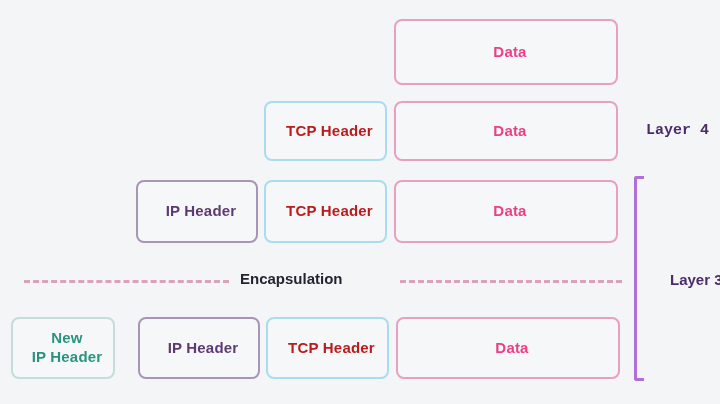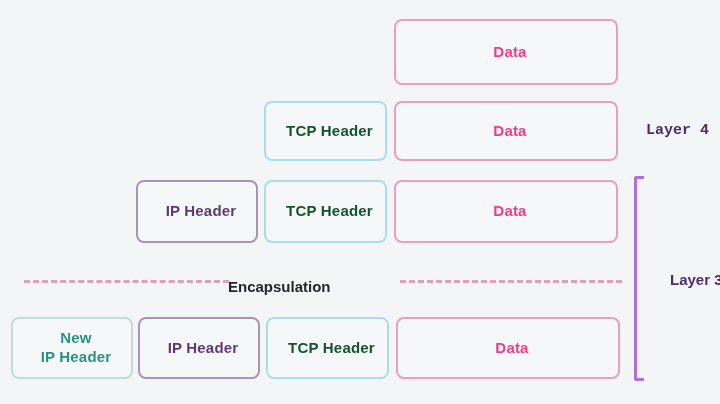--- a/index.html
+++ b/index.html
@@ -38,21 +38,21 @@
     padding-left: 8px;
   }
 
   
   .box.data {
     border-color: #e8a0bf;
     color: #ec3f86;
   }
   .box.tcp {
     border-color: #a9dcef;
-    color: #14532d;
+    color: #b91c1c;
   }
   .box.ip {
     border-color: #a895b5;
     color: #5c3a72;
   }
   .box.newip {
     border-color: #c3ddd8;
     color: #28937f;
   }
 
@@ -91,24 +91,24 @@
 </head>
 <body>
 
 <div id="diagram" style="background: rgb(244, 245, 247);">
     <div class="box data" style="left: 394px; top: 19px; width: 224px; height: 66px;">Data</div>
     <div class="box tcp" style="left: 264px; top: 101px; width: 123px; height: 60px;">TCP Header</div>
     <div class="box data" style="left: 394px; top: 101px; width: 224px; height: 60px;">Data</div>
     <div class="box ip" style="left: 136px; top: 180px; width: 122px; height: 63px;">IP Header</div>
     <div class="box tcp" style="left: 264px; top: 180px; width: 123px; height: 63px;">TCP Header</div>
     <div class="box data" style="left: 394px; top: 180px; width: 224px; height: 63px;">Data</div>
-    <div class="box newip" style="left: 11px; top: 317px; width: 122px; height: 62px; white-space: pre-line;">New
+    <div class="box newip" style="left: 11px; top: 317px; width: 104px; height: 62px; white-space: pre-line;">New
 IP Header</div>
     <div class="box ip" style="left: 138px; top: 317px; width: 122px; height: 62px;">IP Header</div>
     <div class="box tcp" style="left: 266px; top: 317px; width: 123px; height: 62px;">TCP Header</div>
     <div class="box data" style="left: 396px; top: 317px; width: 224px; height: 62px;">Data</div>
     <div class="dash-line" style="left: 24px; top: 280px; width: 205px; border-top-color: rgb(219, 162, 185);"></div>
     <div class="dash-line" style="left: 400px; top: 280px; width: 222px; border-top-color: rgb(219, 162, 185);"></div>
-    <div class="encap-label" style="left: 228px; top: 270px; margin-top: 8px;">Encapsulation</div>
+    <div class="encap-label" style="left: 240px; top: 270px;">Encapsulation</div>
     <div class="bracket" style="left: 634px; top: 176px; width: 10px; height: 205px;"></div>
     <div class="layer-label" style="left: 646px; top: 122px; font-family: Liberation Mono, monospace;">Layer 4</div>
     <div class="layer-label" style="left: 670px; top: 271px;">Layer 3</div>
   </div>
 
 </body></html>

